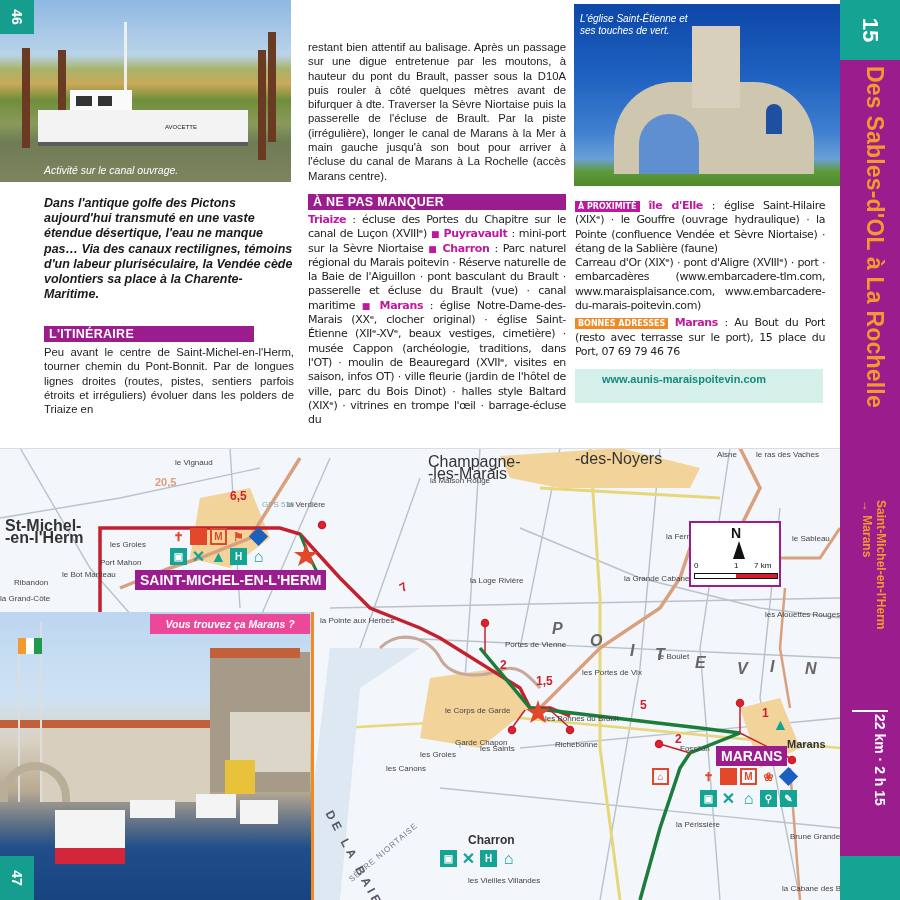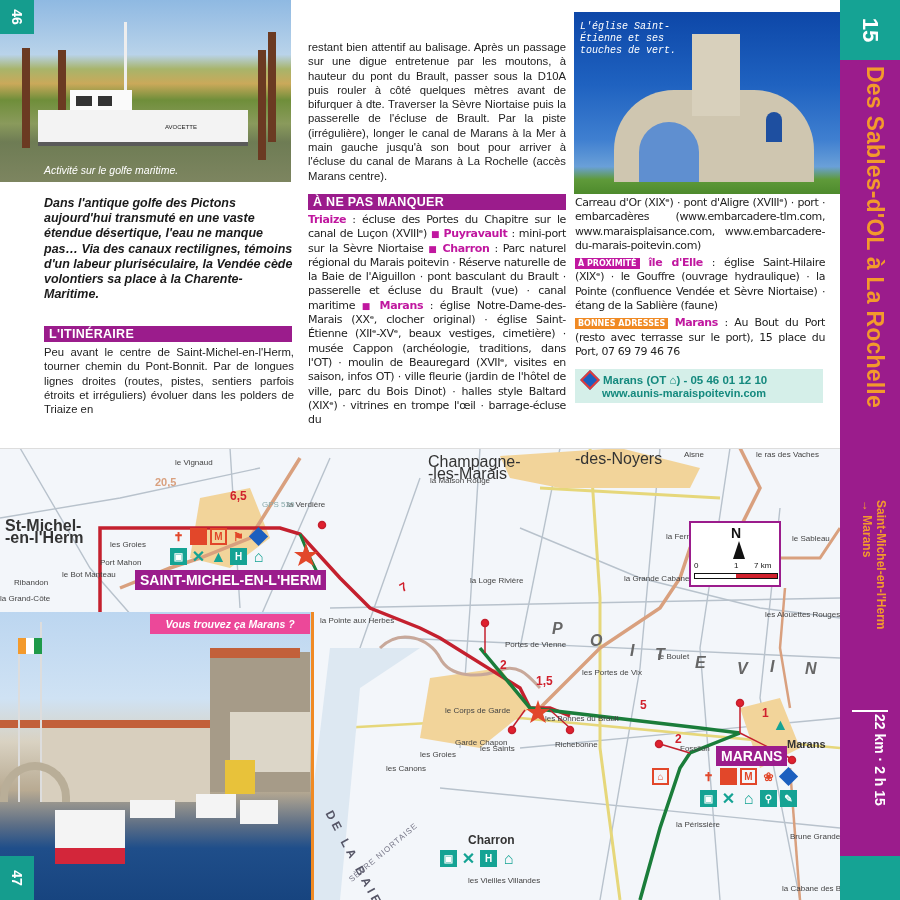--- a/index.html
+++ b/index.html
@@ -3,22 +3,22 @@
 <meta charset="utf-8">
 <style>
   * { box-sizing: border-box; margin: 0; padding: 0; }
   html, body { width: 900px; height: 900px; overflow: hidden; background: #fff; }
   body { position: relative; font-family: "Liberation Sans", sans-serif; color: #222; }
 
   
   .photo { position: absolute; overflow: hidden; }
   .photo-boat { left: 0; top: 0; width: 291px; height: 182px;
     background: linear-gradient(180deg, #8fb9e2 0%, #b9d3ea 30%, #a8b46a 38%, #caa95a 46%, #6f8e3a 55%, #8a9a5c 68%, #6e7c54 78%, #7d8560 100%); }
-  .photo-church { left: 574px; top: 12px; width: 267px; height: 182px;
-    background: linear-gradient(180deg, #0d47a8 0%, #1f62c0 40%, #3f7fd0 70%, #6aa0d8 85%, #5f9a3a 92%, #4d8a2c 100%); font-family: Liberation Mono, monospace; }
+  .photo-church { left: 574px; top: 4px; width: 267px; height: 182px;
+    background: linear-gradient(180deg, #0d47a8 0%, #1f62c0 40%, #3f7fd0 70%, #6aa0d8 85%, #5f9a3a 92%, #4d8a2c 100%); }
   .caption-boat { position: absolute; left: 44px; top: 164px; color: #fff; font-style: italic; font-size: 10.5px; }
   .caption-church { position: absolute; left: 6px; top: 9px; color: #fff; font-style: italic; font-size: 10px; line-height: 12px; width: 110px; }
 
   .boat-hull { position: absolute; left: 38px; top: 110px; width: 210px; height: 36px; background: #f3f3f3; border-bottom: 4px solid #5a5a5a; }
   .boat-cabin { position: absolute; left: 70px; top: 90px; width: 62px; height: 24px; background: #fafafa; }
   .boat-cabin::before { content:""; position:absolute; left:6px; top:6px; width:16px; height:10px; background:#333; }
   .boat-cabin::after { content:""; position:absolute; left:28px; top:6px; width:14px; height:10px; background:#333; }
   .post { position: absolute; width: 8px; background: #6b3a22; }
   .boat-mast { position:absolute; left:124px; top:22px; width:3px; height:70px; background:#eee; }
   .boat-label { position:absolute; left:165px; top:124px; font-size:6px; color:#222; }
@@ -50,21 +50,21 @@
     white-space:nowrap; color:#fff; font-size:14px; font-weight:bold; }
   .side-divider { position:absolute; left:12px; top:710px; width:36px; height:2px; background:#fff; }
   .side-foot { position:absolute; left:0; top:856px; width:60px; height:44px; background:#15a394; }
 
   
   .intro { position: absolute; left: 44px; top: 196px; width: 250px; font-style: italic; font-weight: bold;
     font-size: 12.5px; line-height: 15.2px; color: #1a1a1a; }
   .section-head { background: #9b1c8c; color: #fff; font-weight: bold; font-size: 12.5px; padding: 1px 5px;
     letter-spacing: 0.3px; }
   .itin { position: absolute; left: 44px; top: 326px; width: 250px; }
-  .itin-head { width: 248px; }
+  .itin-head { width: 210px; }
   .body-text { font-size: 11.3px; line-height: 14.3px; text-align: justify; color: #222; font-family: "Liberation Sans", sans-serif; }
   .col2-top { position: absolute; left: 308px; top: 40px; width: 258px; }
 
   .npm { position: absolute; left: 308px; top: 194px; width: 258px; }
   .npm-body { font-size: 11px; line-height: 14.3px; text-align: justify; margin-top: 3px; font-family: "DejaVu Sans", sans-serif; letter-spacing: -0.35px; }
   .place { color: #c0179f; font-weight: bold; }
   .sq { color: #c0179f; font-size: 9px; }
 
   .col3 { position: absolute; left: 575px; top: 196px; width: 250px; font-family: "DejaVu Sans", sans-serif;
     font-size: 11px; line-height: 14.3px; text-align: justify; letter-spacing: -0.4px; }
@@ -113,21 +113,21 @@
 
 <div class="photo photo-boat">
   <div class="post" style="left:22px;top:48px;height:100px"></div>
   <div class="post" style="left:58px;top:50px;height:60px"></div>
   <div class="post" style="left:258px;top:50px;height:110px"></div>
   <div class="post" style="left:268px;top:32px;height:110px"></div>
   <div class="boat-mast"></div>
   <div class="boat-cabin"></div>
   <div class="boat-hull"></div>
   <div class="boat-label">AVOCETTE</div>
-  <div class="caption-boat">Activité sur le golfe maritime.</div>
+  <div class="caption-boat">Activité sur le canal ouvrage.</div>
 </div>
 <div class="page-num page-46">
     <span>46</span>
   </div>
 
 <div class="photo photo-church">
   <div class="church-body"></div>
   <div class="church-tower"></div>
   <div class="church-arch"></div>
   <div class="church-window"></div>
@@ -163,36 +163,32 @@
 <div class="col2-top body-text">restant bien attentif au balisage. Après un passage sur une digue entretenue par les moutons, à hauteur du pont du Brault, passer sous la D10A puis rouler à côté quelques mètres avant de bifurquer à dte. Traverser la Sèvre Niortaise puis la passerelle de l'écluse de Brault. Par la piste (irrégulière), longer le canal de Marans à la Mer à main gauche jusqu'à son bout pour arriver à l'écluse du canal de Marans à La Rochelle (accès Marans centre).</div>
 
 <div class="npm">
   <div class="section-head">À NE PAS MANQUER</div>
   <div class="npm-body">
     <span class="place">Triaize</span><span> : écluse des Portes du Chapitre sur le canal de Luçon (XVIIIᵉ) </span><span class="sq">■ </span><span class="place">Puyravault</span><span> : mini-port sur la Sèvre Niortaise </span><span class="sq">■ </span><span class="place">Charron</span><span> : Parc naturel régional du Marais poitevin · Réserve naturelle de la Baie de l'Aiguillon · pont basculant du Brault · passerelle et écluse du Brault (vue) · canal maritime </span><span class="sq">■ </span><span class="place">Marans</span><span> : église Notre-Dame-des-Marais (XXᵉ, clocher original) · église Saint-Étienne (XIIᵉ-XVᵉ, beaux vestiges, cimetière) · musée Cappon (archéologie, traditions, dans l'OT) · moulin de Beauregard (XVIIᵉ, visites en saison, infos OT) · ville fleurie (jardin de l'hôtel de ville, parc du Bois Dinot) · halles style Baltard (XIXᵉ) · vitrines en trompe l'œil · barrage-écluse du</span>
   </div>
 </div>
 
 <div class="col3">
-  <div>Carreau d'Or (XIXᵉ) · pont d'Aligre (XVIIIᵉ) · port · embarcadères (www.embarcadere-tlm.com, www.maraisplaisance.com, www.embarcadere-du-marais-poitevin.com)</div>
   <div style="margin-top:3px">
     <span class="badge badge-prox">À PROXIMITÉ</span>
     <span class="place">île d'Elle</span><span> : église Saint-Hilaire (XIXᵉ) · le Gouffre (ouvrage hydraulique) · la Pointe (confluence Vendée et Sèvre Niortaise) · étang de la Sablière (faune)</span>
   </div>
+  <div>Carreau d'Or (XIXᵉ) · pont d'Aligre (XVIIIᵉ) · port · embarcadères (www.embarcadere-tlm.com, www.maraisplaisance.com, www.embarcadere-du-marais-poitevin.com)</div>
   <div style="margin-top:3px">
     <span class="badge badge-good">BONNES ADRESSES</span>
     <span class="place">Marans</span><span> : Au Bout du Port (resto avec terrasse sur le port), 15 place du Port, 07 69 79 46 76</span>
   </div>
 </div>
 
 <div class="contact-box">
-  <div class="contact-line">
-    <span class="ot-icon"></span>
-    <span>Marans (OT ⌂) - 05 46 01 12 10</span>
-  </div>
   <div class="contact-line2">www.aunis-maraispoitevin.com</div>
 </div>
 
 <div class="map">
   <svg width="840" height="452" viewBox="0 0 840 452">
 
     <g stroke="#b8c2cc" stroke-width="1.4" fill="none">
       <path d="M0 70 L120 50 L260 20"></path>
       <path d="M20 0 L90 120 L160 200"></path>
       <path d="M230 0 L240 160"></path>
@@ -288,21 +284,21 @@
   <div class="map-label" style="left:420px;top:302px">les Groies</div>
   <div class="map-label" style="left:386px;top:316px">les Canons</div>
   <div class="map-label" style="left:468px;top:428px">les Vieilles Villandes</div>
   <div class="map-label" style="left:676px;top:372px">la Périssière</div>
   <div class="map-label" style="left:782px;top:436px">la Cabane des Bois</div>
   <div class="map-label" style="left:790px;top:384px">Brune Grande</div>
   <div class="map-label" style="left:666px;top:84px">la Ferme</div>
   <div class="map-label" style="left:624px;top:126px">la Grande Cabane</div>
   <div class="map-label" style="left:765px;top:162px">les Alouettes Rouges</div>
   <div class="map-label" style="left:792px;top:86px">le Sableau</div>
-  <div class="map-label" style="left:684px;top:2px">Aisne</div>
+  <div class="map-label" style="left:717px;top:2px">Aisne</div>
   <div class="map-label" style="left:756px;top:2px">le ras des Vaches</div>
   <div class="map-label" style="left:680px;top:296px">Fossilon</div>
   <div class="map-label" style="left:545px;top:266px">les Bonnes du Brault</div>
 
   <div class="map-km" style="left:230px;top:41px">6,5</div>
   <div class="map-km" style="left:400px;top:132px;transform:rotate(-30deg)">7</div>
   <div class="map-km" style="left:500px;top:210px">2</div>
   <div class="map-km" style="left:536px;top:226px">1,5</div>
   <div class="map-km" style="left:640px;top:250px">5</div>
   <div class="map-km" style="left:675px;top:284px">2</div>

